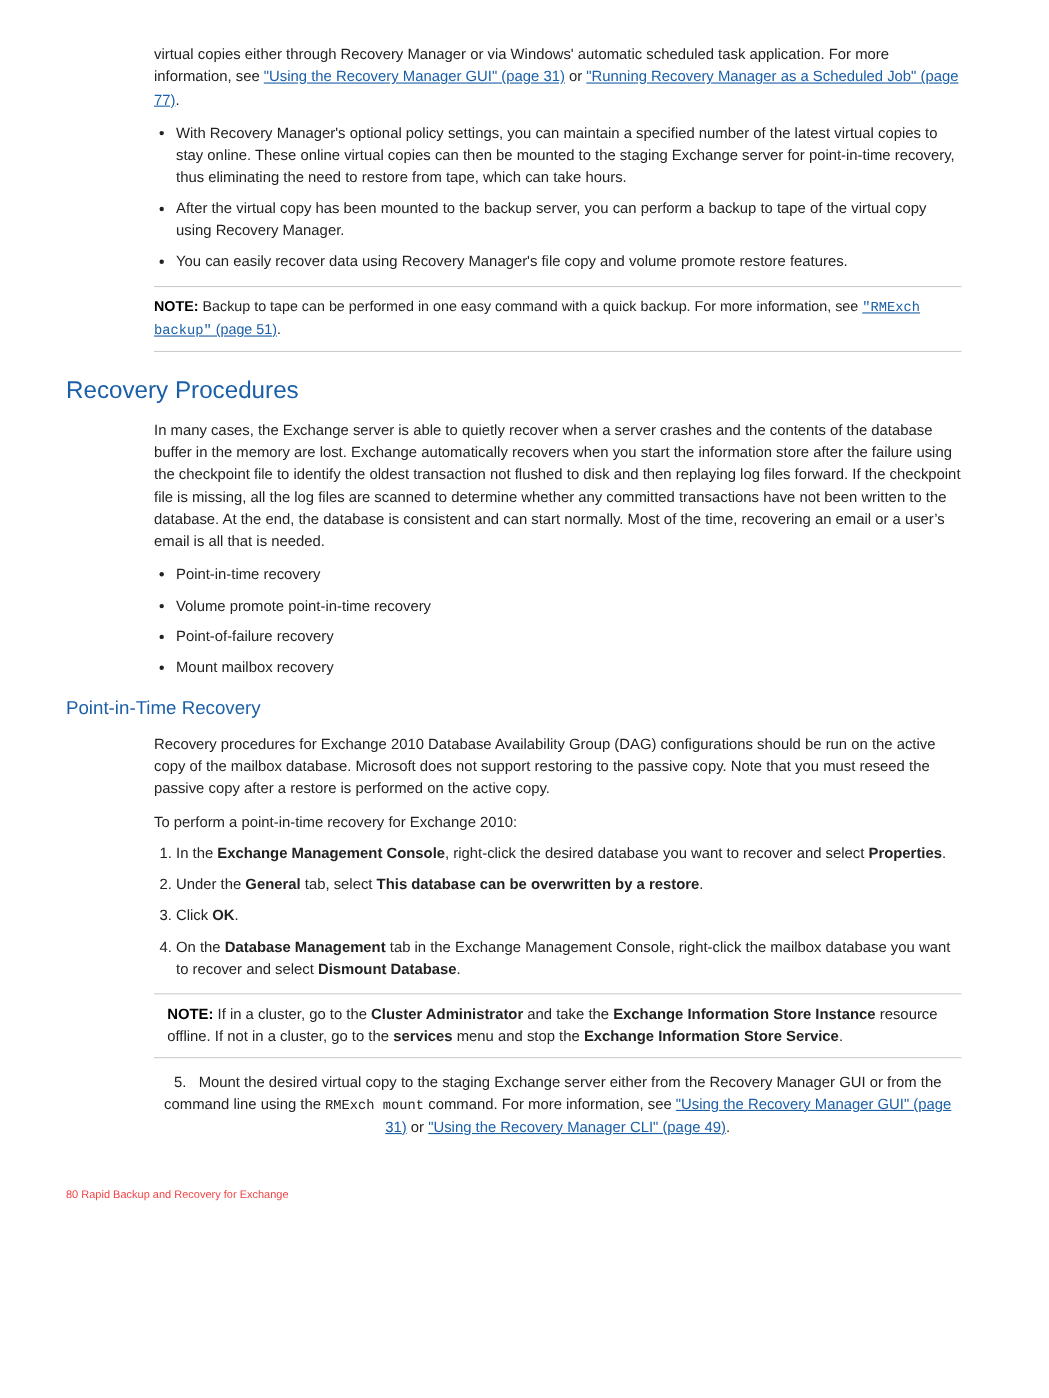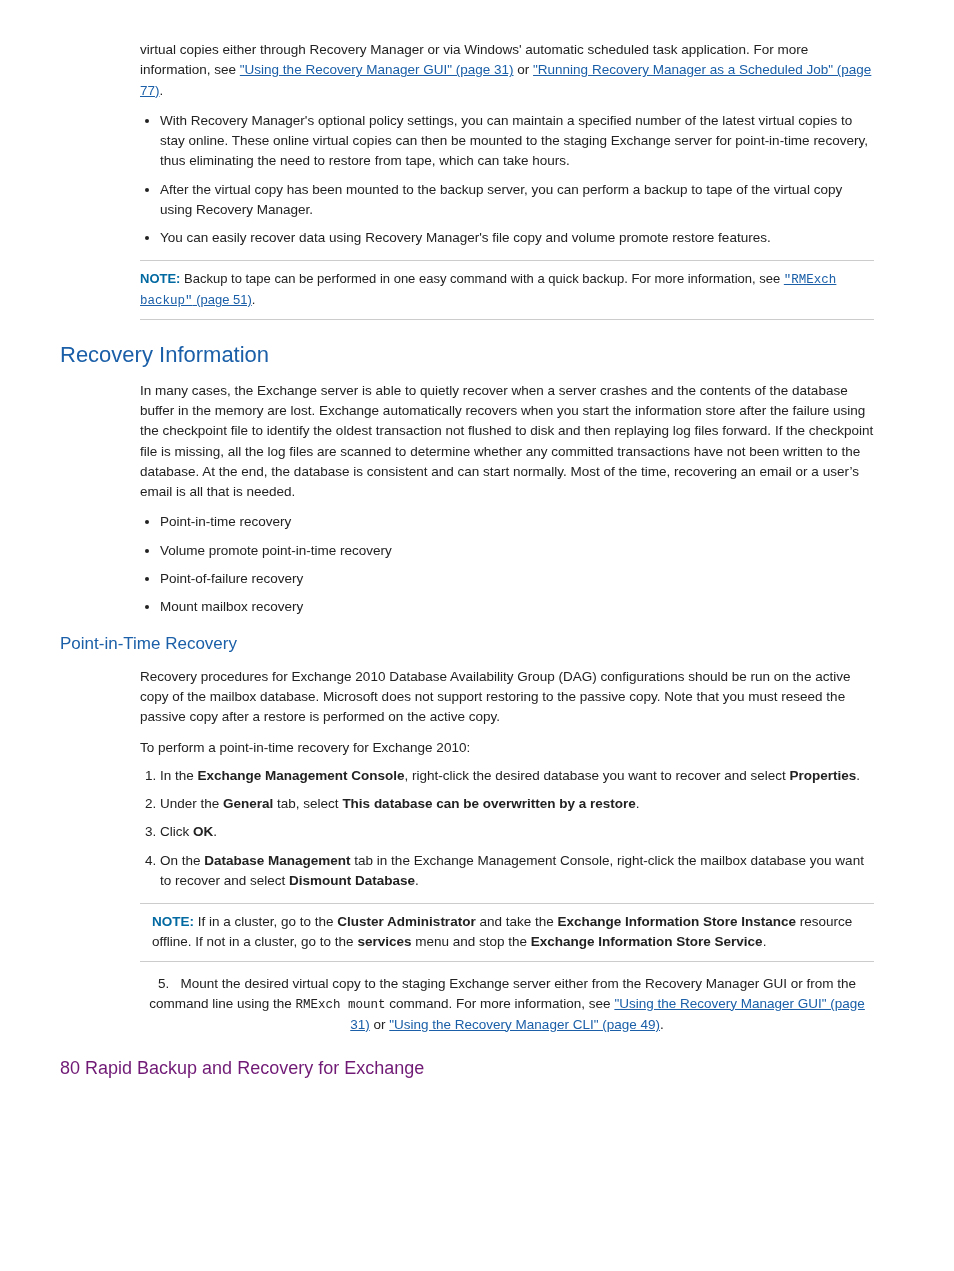--- a/index.html
+++ b/index.html
@@ -40,21 +40,21 @@
       border-top: 1.5px solid #ccc;
       border-bottom: 1.5px solid #ccc;
       padding: 8px 0 8px 0;
       margin: 12px 0 18px 0;
     }
     .note-box p {
       font-size: 13px;
     }
     .note-label {
       font-weight: bold;
-      color: #0369a1;
+      color: #000000;
       text-align: right;
     }
     code, .mono {
       font-family: 'Courier New', Courier, monospace;
       font-size: 12.5px;
       background: transparent;
     }
     h2.section-heading {
       font-size: 22px;
       font-weight: 400;
@@ -74,24 +74,24 @@
     .ordered-list {
       margin-left: 20px;
       margin-bottom: 10px;
     }
     .ordered-list li {
       margin-bottom: 8px;
       list-style-type: decimal;
       list-style-position: outside;
     }
     .footer-bar {
-      margin-top: 14px;
+      margin-top: 38px;
       padding-top: 6px;
-      font-size: 18px;
-      color: #701a75;
+      font-size: 10px;
+      color: #ef4444;
     }
     .note-box-inner {
       border-top: 1.5px solid #ccc;
       border-bottom: 1.5px solid #ccc;
       padding: 8px 12px;
       margin: 12px 0;
     }
     strong {
       font-weight: bold;
     }
@@ -111,21 +111,21 @@
   </ul>
 
   <div class="note-box">
     <p>
       <span class="note-label">NOTE:</span>
       <span>   Backup to tape can be performed in one easy command with a quick backup. For more information, see </span><a href="#"><code>"RMExch backup"</code> (page 51)</a><span>.</span>
     </p>
   </div>
 </div>
 
-<h2 class="section-heading">Recovery Information</h2>
+<h2 class="section-heading">Recovery Procedures</h2>
 
 <div class="content-block">
   <p style="margin-bottom:10px;">In many cases, the Exchange server is able to quietly recover when a server crashes and the contents of the database buffer in the memory are lost. Exchange automatically recovers when you start the information store after the failure using the checkpoint file to identify the oldest transaction not flushed to disk and then replaying log files forward. If the checkpoint file is missing, all the log files are scanned to determine whether any committed transactions have not been written to the database. At the end, the database is consistent and can start normally. Most of the time, recovering an email or a user’s email is all that is needed.</p>
 
   <ul class="bullet-list">
     <li>Point-in-time recovery</li>
     <li>Volume promote point-in-time recovery</li>
     <li>Point-of-failure recovery</li>
     <li>Mount mailbox recovery</li>
   </ul>

